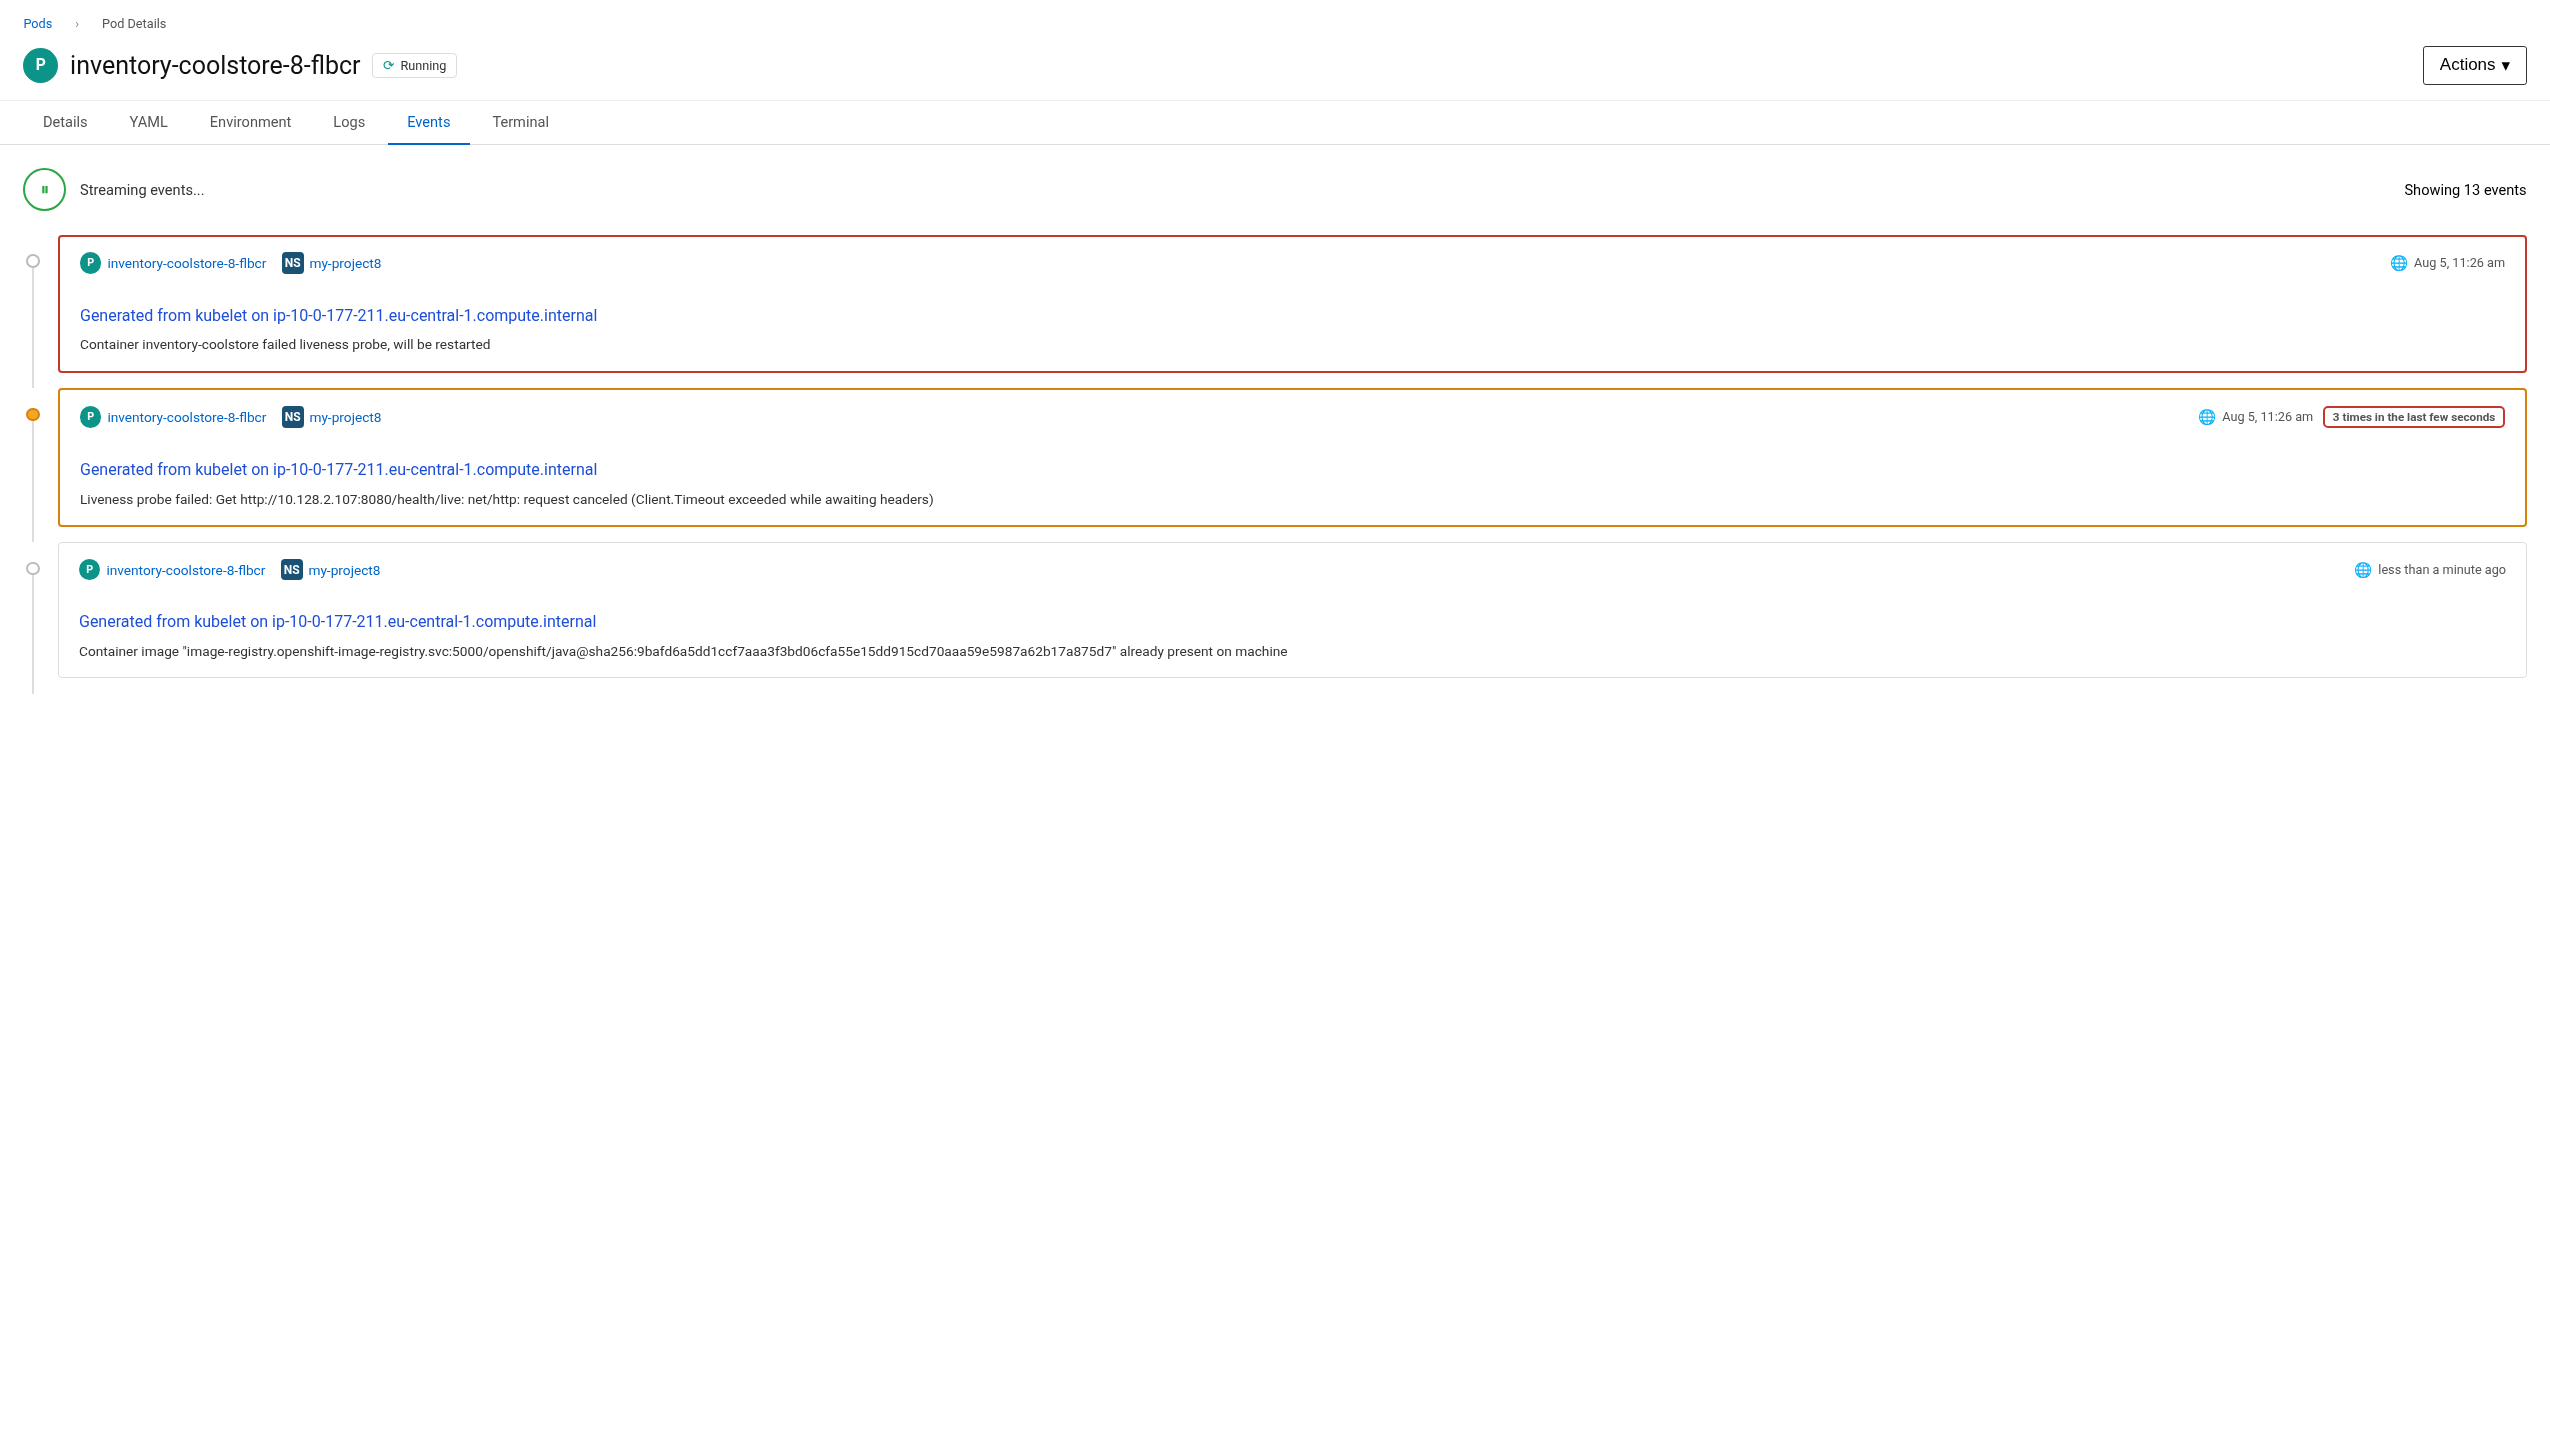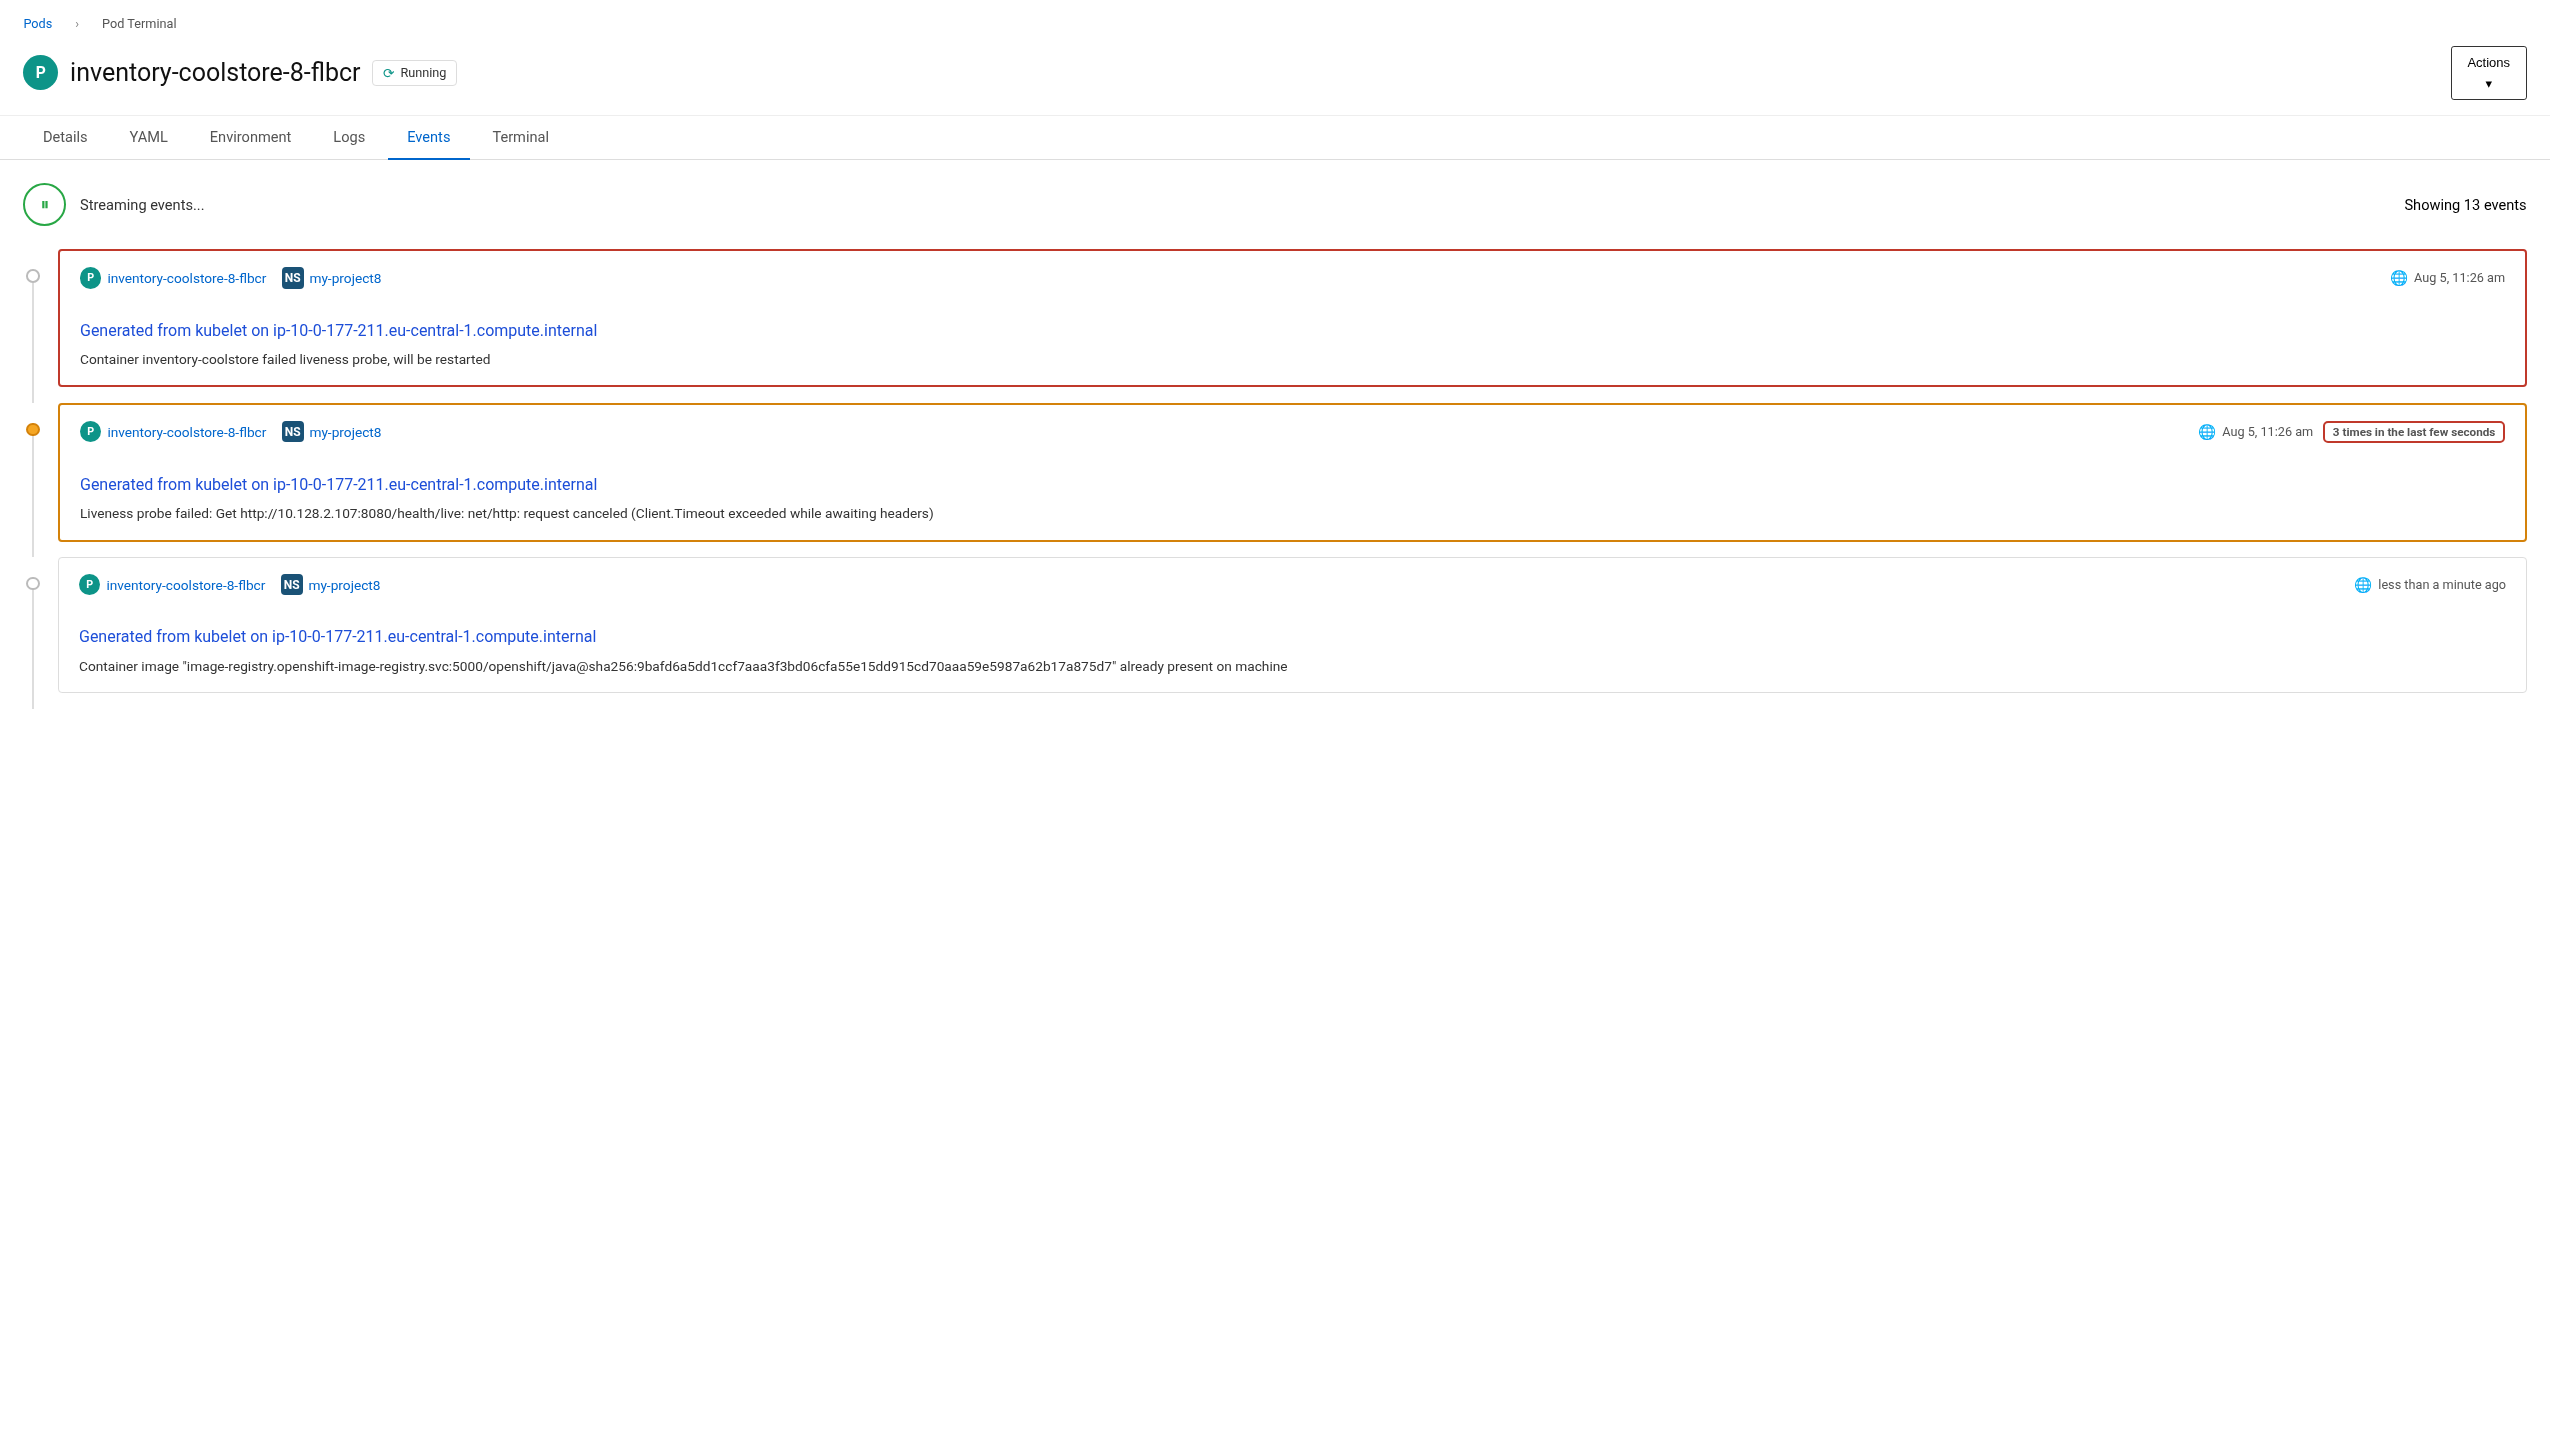--- a/index.html
+++ b/index.html
@@ -70,22 +70,21 @@
     }
     .actions-btn {
       display: flex;
       align-items: center;
       gap: 5.9px;
       border: 1px solid #333;
       border-radius: 2.9px;
       padding: 7.8px 15.6px;
       background: white;
       cursor: pointer;
-      font-size: 13px;
-      flex-direction: column;
+      font-size: 17px;
     }
 
     .tabs-bar {
       display: flex;
       border-bottom: 1px solid #ddd;
       padding: 0 23.4px;
       gap: 3px;
     }
     .tab {
       padding: 11.7px 19.5px;
@@ -274,21 +273,21 @@
       border-top: 1px solid #eee;
       margin: 0 0 0 0;
     }
   </style>
 </head>
 <body>
 
 <div class="breadcrumb">
   <a href="#">Pods</a>
   <span class="breadcrumb-sep">›</span>
-  <span>Pod Terminal</span>
+  <span>Pod Details</span>
 </div>
 
 <div class="header">
   <div class="header-left">
     <div class="pod-icon">P</div>
     <span class="pod-name">inventory-coolstore-8-flbcr</span>
     <div class="status-badge">
       <span class="status-icon">⟳</span>
       <span>Running</span>
     </div>

